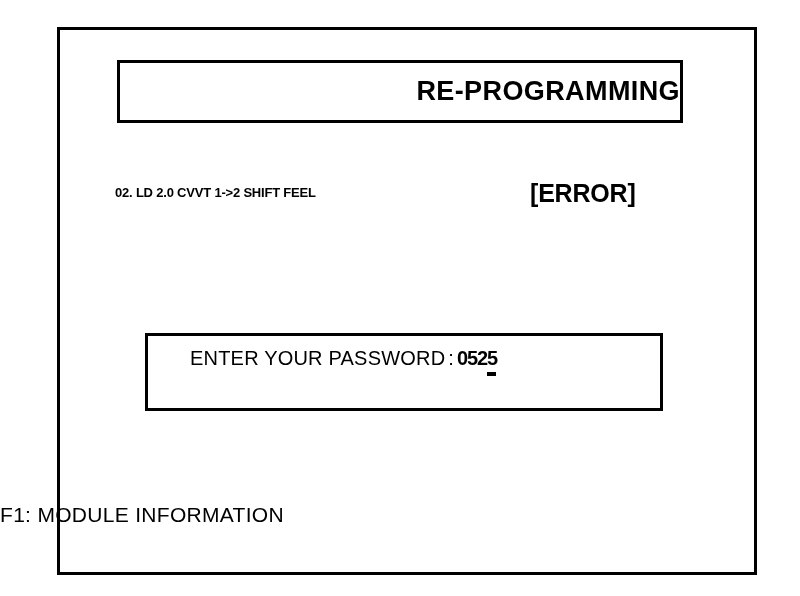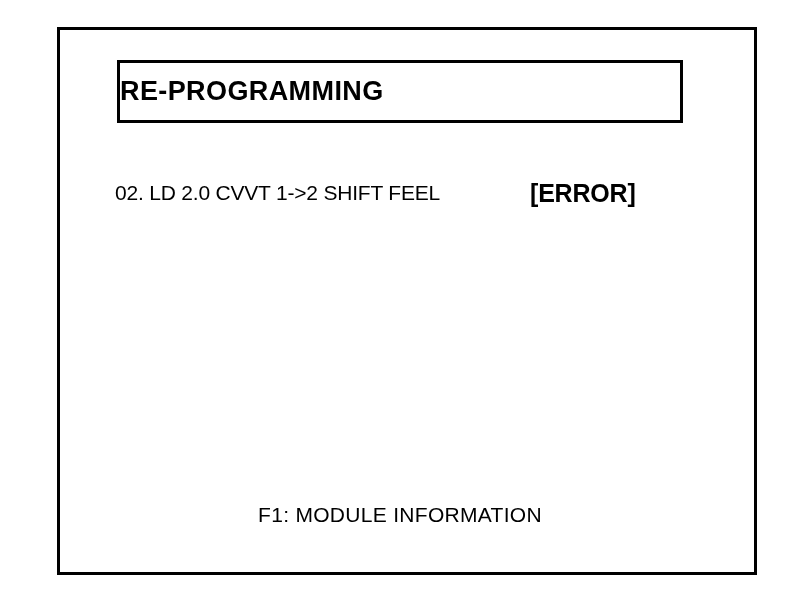--- a/index.html
+++ b/index.html
@@ -39,21 +39,21 @@
     position: absolute;
     left: 117px;
     top: 60px;
     width: 566px;
     height: 63px;
     border: 3px solid #000000;
     box-sizing: border-box;
     background: #ffffff;
     display: flex;
     align-items: center;
-    justify-content: flex-start;
+    justify-content: flex-end;
   }
   #title-text {
     font-size: 27px;
     font-weight: bold;
     letter-spacing: 0.4px;
     white-space: nowrap;
   }
 
   
   #module-list {
@@ -65,22 +65,22 @@
   .module-row {
     display: block;
     position: relative;
     height: 41px;
     white-space: nowrap;
   }
   .module-label {
     position: absolute;
     left: 0;
     top: 0;
-    font-size: 21px;
-    font-weight: normal;
+    font-size: 13px;
+    font-weight: bold;
     letter-spacing: -0.2px;
     line-height: 26px;
   }
   .module-status {
     position: absolute;
     left: 415px;
     top: 0;
     font-size: 25px;
     font-weight: bold;
     letter-spacing: -0.2px;
@@ -126,21 +126,20 @@
     height: 4px;
     background: #000000;
   }
 
   
   #footer-hint {
     position: absolute;
     left: 0;
     right: 0;
     top: 503px;
-    text-align: center;
     font-size: 21px;
     letter-spacing: 0.3px;
     white-space: nowrap;
   }
 </style>
 </head>
 <body>
 
 <div id="screen">
 
@@ -153,16 +152,21 @@
   <div id="module-list">
 
     <div class="module-row">
       <span class="module-label">02. LD 2.0 CVVT 1-&gt;2 SHIFT FEEL</span>
       <span class="module-status">[ERROR]</span>
     </div>
 
 
   </div>
 
+  <div id="password-box">
+    <div id="password-line">
+      <span id="password-label">ENTER YOUR PASSWORD</span><span id="password-separator">:</span><span id="password-value"><span>052</span><span class="cursor-char">5</span></span>
+    </div>
+  </div>
 
   <div id="footer-hint">F1:  MODULE INFORMATION</div>
 
 </div>
 
 </body></html>

